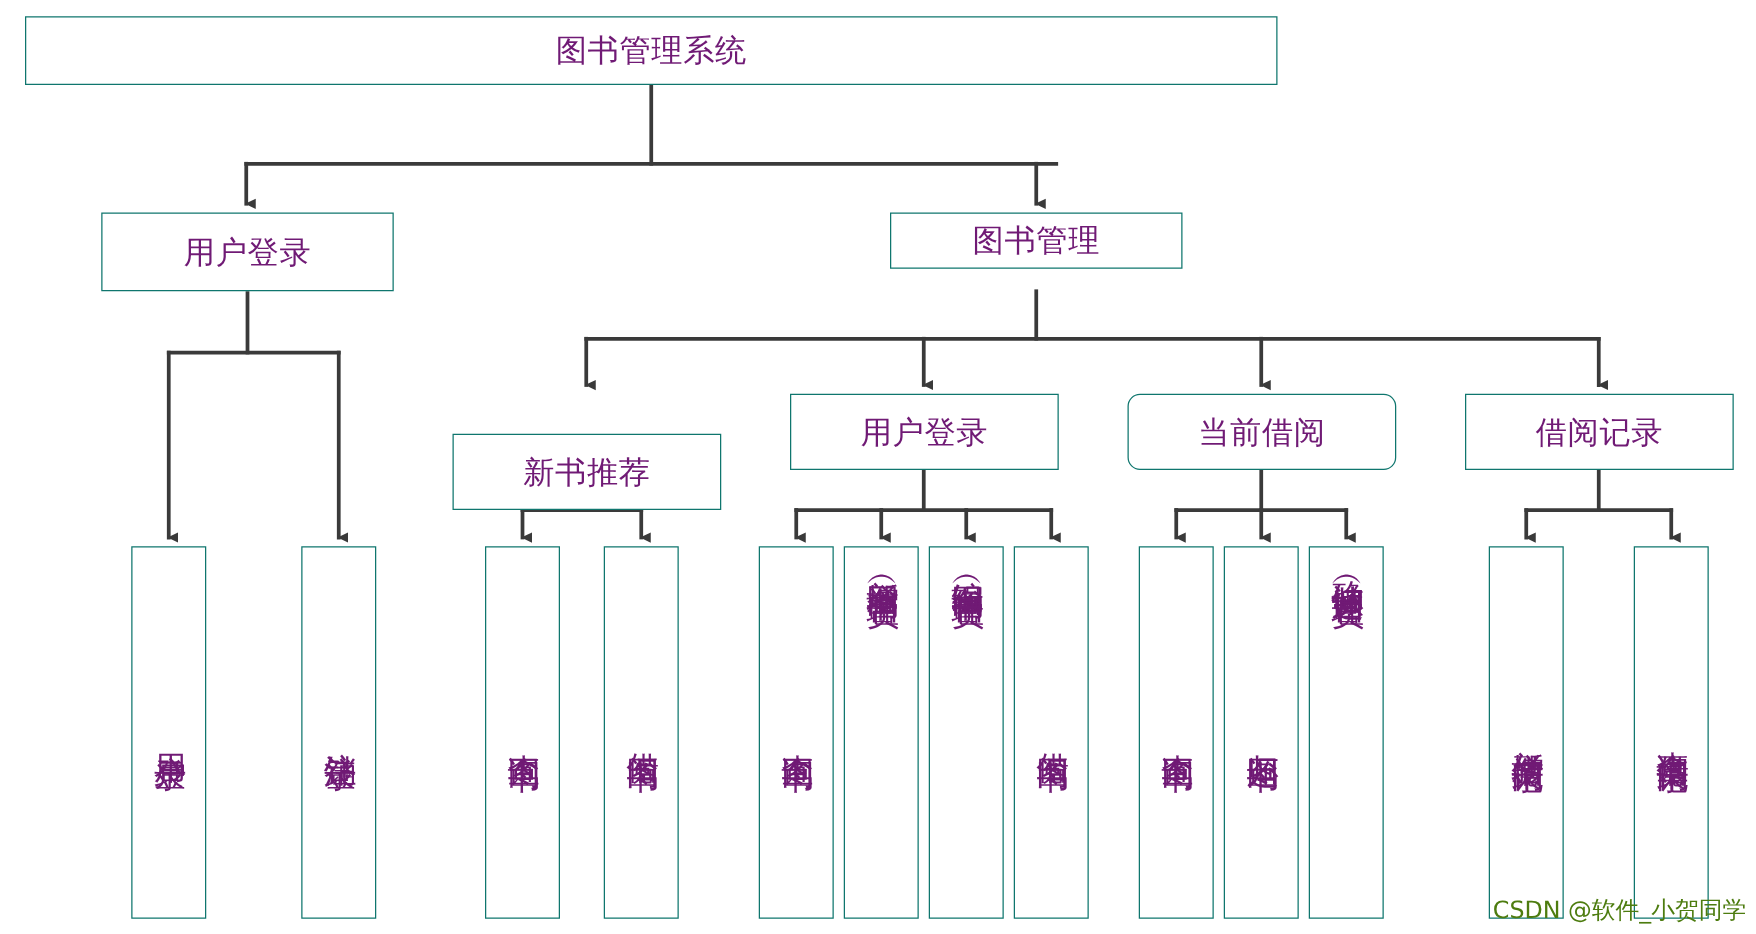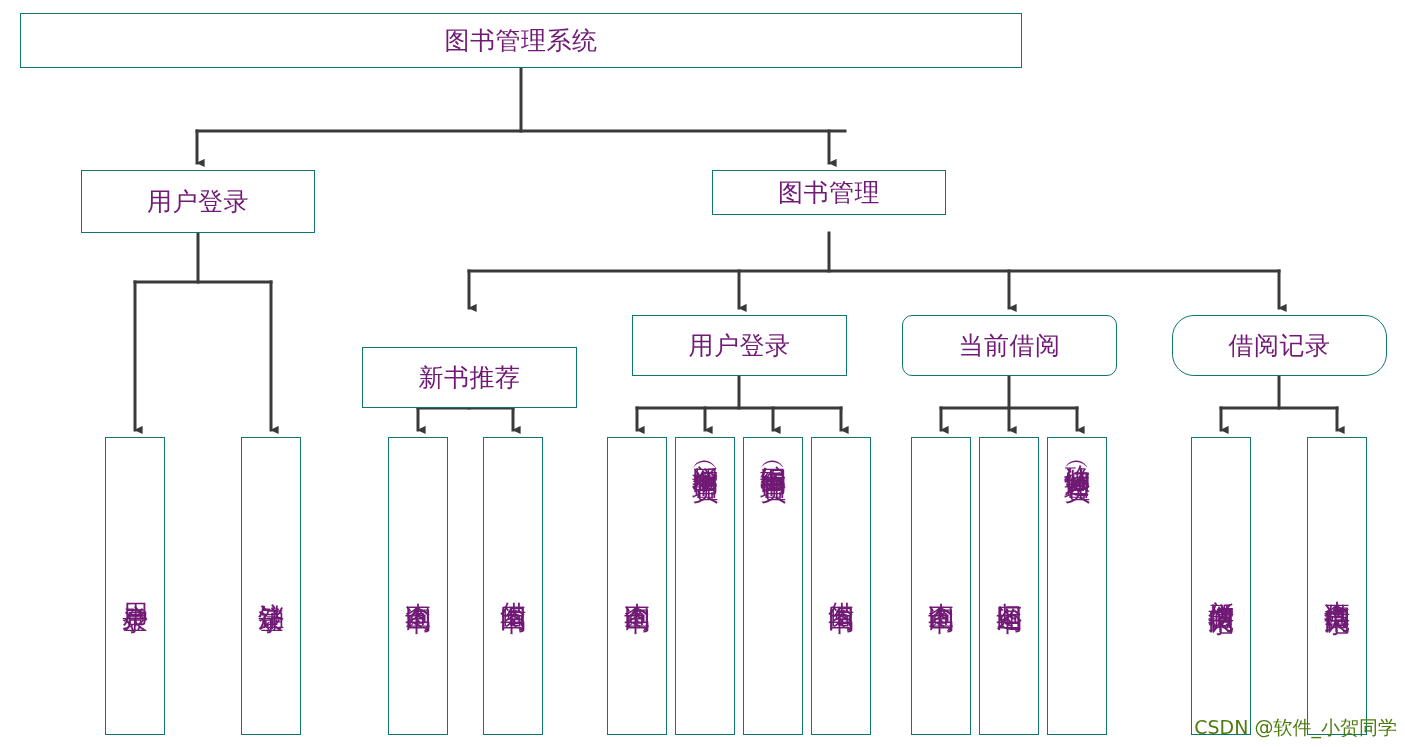--- a/index.html
+++ b/index.html
@@ -152,21 +152,21 @@
   </div>
 
   <div class="node horiz" style="left:632px; top:315px; width:215px; height:61px;">
     <span class="node-label">用户登录</span>
   </div>
 
   <div class="node horiz" style="left:902px; top:315px; width:215px; height:61px;border-radius:10px;">
     <span class="node-label">当前借阅</span>
   </div>
 
-  <div class="node horiz" style="left:1172px; top:315px; width:215px; height:61px;border-radius:22px;">
+  <div class="node horiz" style="left:1172px; top:315px; width:215px; height:61px;">
     <span class="node-label">借阅记录</span>
   </div>
 
   <div class="node vert centered" style="left:105px; top:437px; width:60px; height:298px;">
     <span class="node-label">用户登录</span>
   </div>
   <div class="node vert centered" style="left:241px; top:437px; width:60px; height:298px;">
     <span class="node-label">注销登录</span>
   </div>
 

